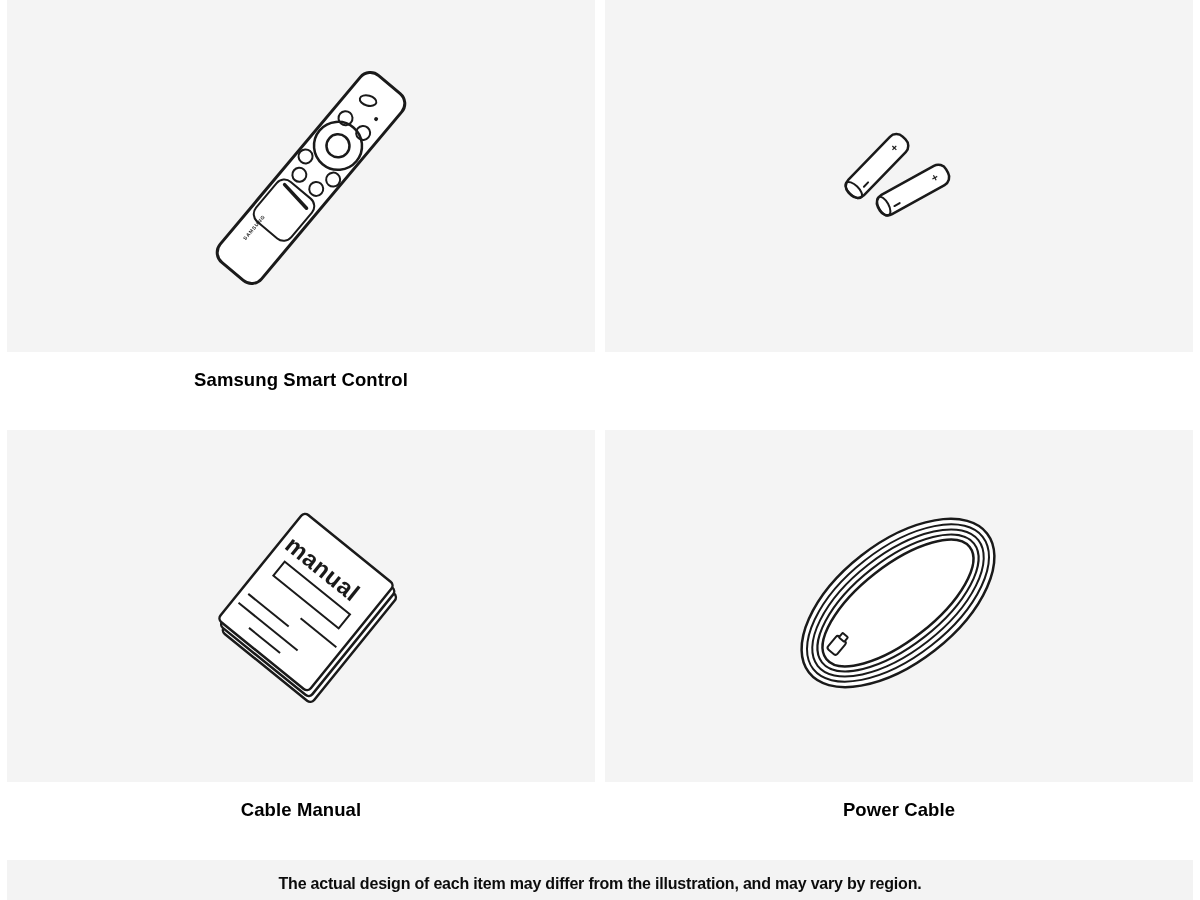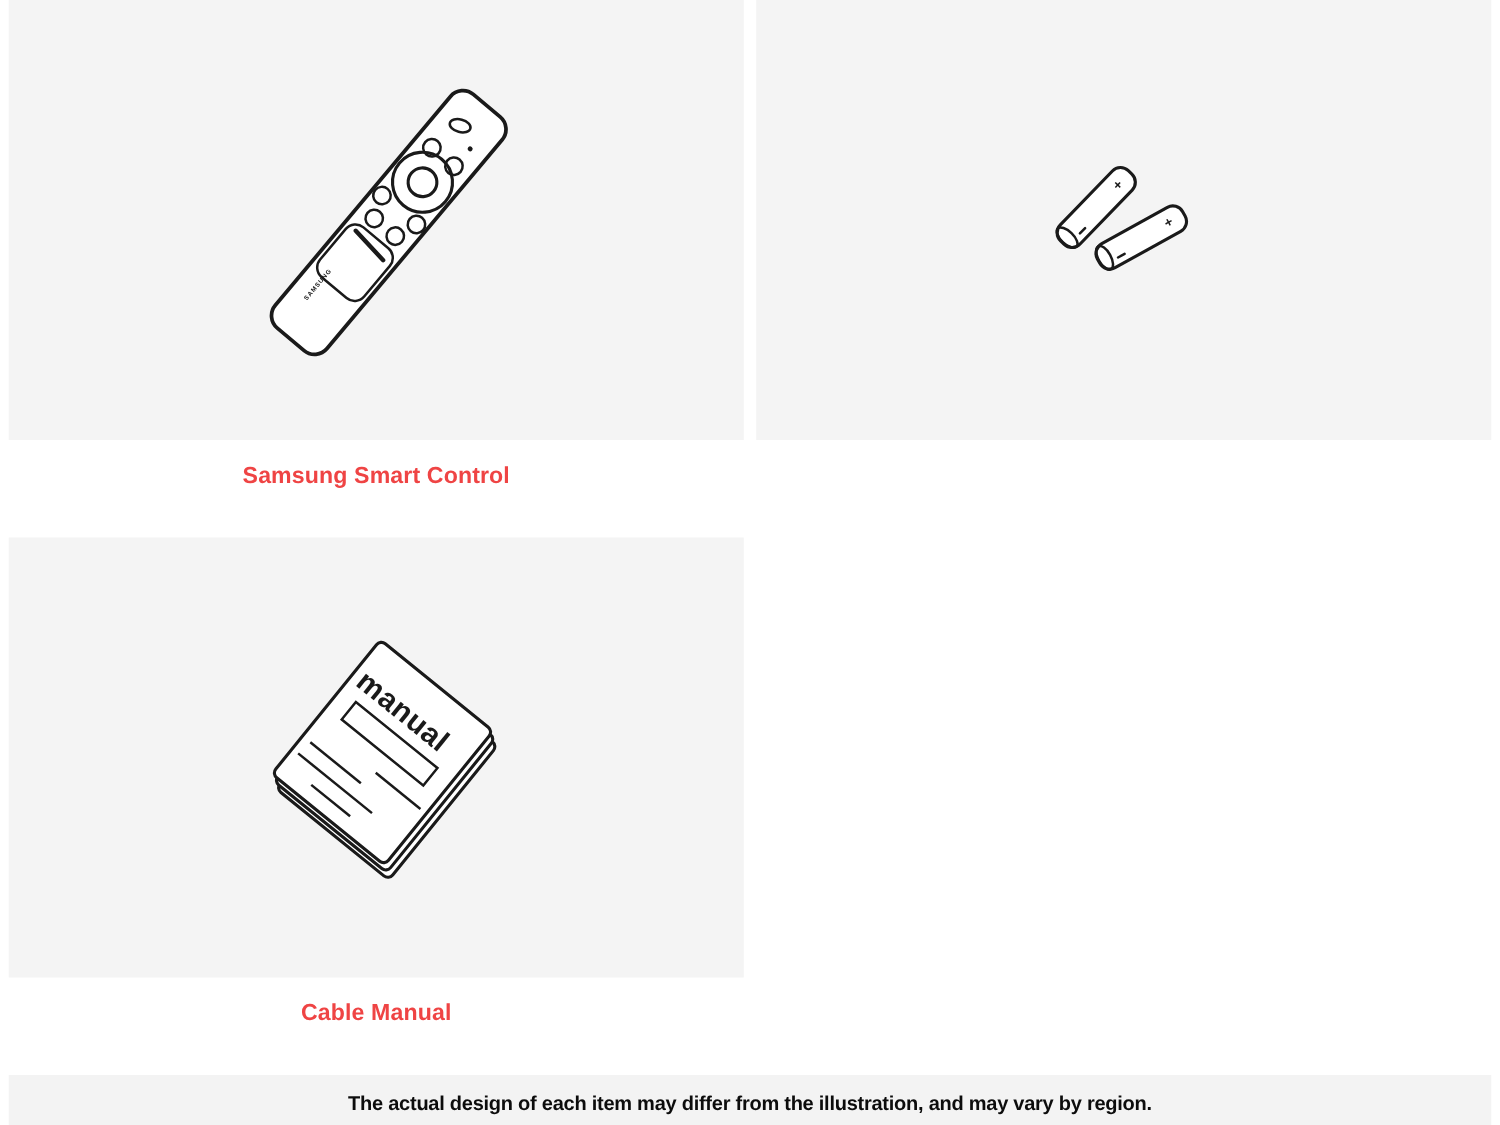--- a/index.html
+++ b/index.html
@@ -25,21 +25,21 @@
   }
   .panel svg { display: block; }
   .caption {
     height: 78px;
     box-sizing: border-box;
     padding-bottom: 22px;
     display: flex; align-items: center; justify-content: center;
     font-size: 18.5px;
     font-weight: 700;
     letter-spacing: 0.1px;
-    color: #ef4444;
+    color: #000000;
   }
   .footer-bar {
     margin: 0 7px;
     height: 48px;
     background: #f3f3f3;
     display: flex; align-items: center; justify-content: center;
   }
   .footer-note {
     font-size: 16px;
     font-weight: 700;
@@ -115,19 +115,38 @@
             <line class="ill-line" x1="6" y1="16" x2="52" y2="16" stroke-width="2"></line>
             <line class="ill-line" x1="-50" y1="30" x2="2" y2="30" stroke-width="2"></line>
             <line class="ill-line" x1="-52" y1="43" x2="24" y2="43" stroke-width="2"></line>
             <line class="ill-line" x1="-28" y1="56" x2="12" y2="56" stroke-width="2"></line>
           </g>
         </svg>
       </div>
       <div class="caption">Cable Manual</div>
     </div>
 
+    <div class="item-card">
+      <div class="panel">
+        <svg width="588" height="352" viewBox="0 0 588 352">
+          <g transform="translate(293,173) rotate(-38)">
+            <ellipse class="ill-fill" cx="0" cy="0" rx="113" ry="60" stroke-width="2.5"></ellipse>
+            <ellipse class="ill-line" cx="0" cy="0" rx="107.5" ry="54" stroke-width="2"></ellipse>
+            <ellipse class="ill-line" cx="0" cy="0" rx="102" ry="48.5" stroke-width="2"></ellipse>
+            <ellipse class="ill-line" cx="0" cy="0" rx="96.5" ry="43" stroke-width="2"></ellipse>
+            <ellipse class="ill-fill" cx="0" cy="0" rx="91" ry="37.5" stroke-width="2.5"></ellipse>
+          </g>
+
+          <g transform="translate(232,215) rotate(40)">
+            <rect class="ill-fill" x="-6" y="-8" width="12" height="17" rx="2.5" stroke-width="2"></rect>
+            <rect class="ill-fill" x="-3.5" y="-13" width="7" height="6" rx="1" stroke-width="2"></rect>
+          </g>
+        </svg>
+      </div>
+      <div class="caption">Power Cable</div>
+    </div>
 
   </div>
 
   <div class="footer-bar">
     <span class="footer-note">The actual design of each item may differ from the illustration, and may vary by region.</span>
   </div>
 </div>
 
 </body></html>

